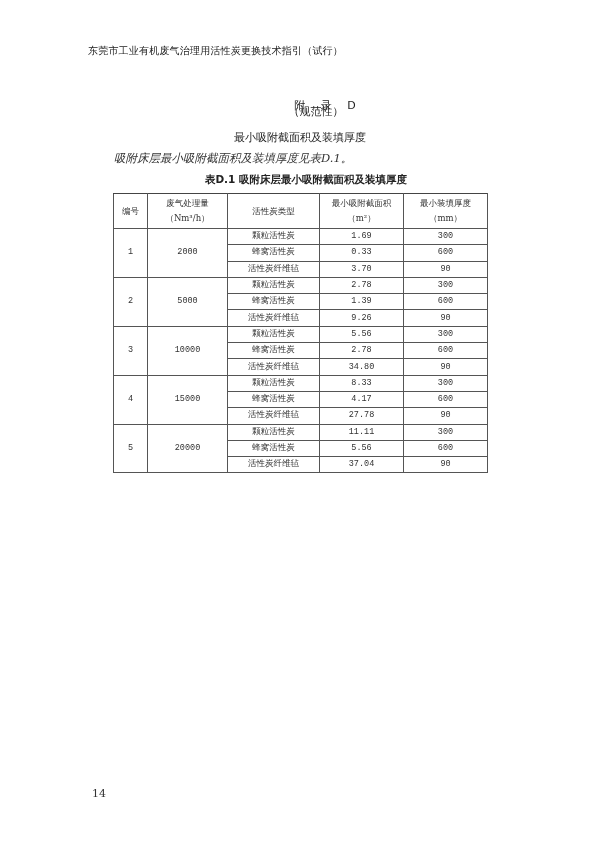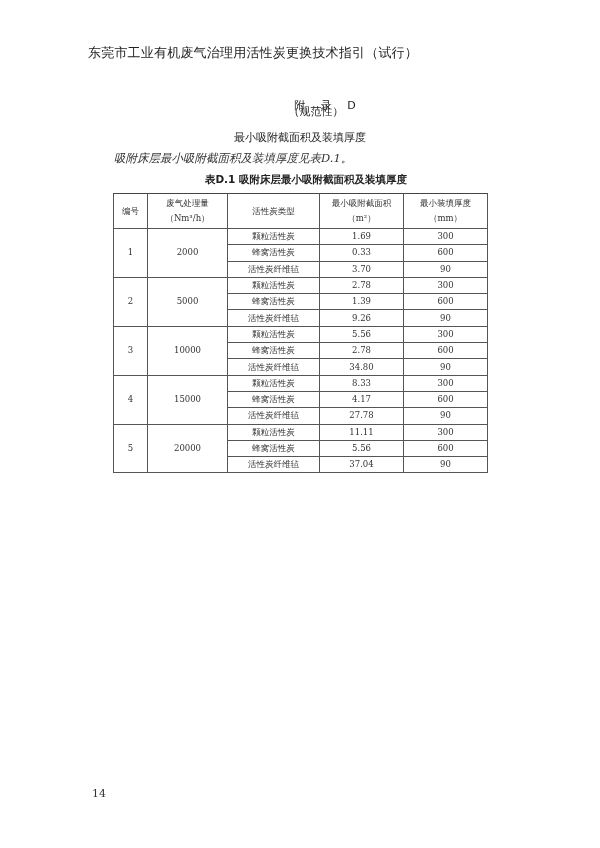--- a/index.html
+++ b/index.html
@@ -1,32 +1,32 @@
 <!DOCTYPE html>
 <html><head>
   <meta charset="utf-8">
   <style>
     html, body { margin: 0; padding: 0; background: #ffffff; }
     body { width: 600px; height: 848px; position: relative; overflow: hidden;
            font-family: "DejaVu Serif", "Liberation Serif", serif; color: #222; }
-    .running-header { position: absolute; left: 88px; top: 44px; font-size: 13px;
+    .running-header { position: absolute; left: 88px; top: 44px; font-size: 10px;
            font-family: "DejaVu Sans", "Liberation Sans", sans-serif; color: #222; letter-spacing: 0.2px; }
     .center-block { position: absolute; left: 0; width: 600px; text-align: center;
            font-family: "DejaVu Sans", "Liberation Sans", sans-serif; font-size: 11px; color: #222; }
     .appendix-title { top: 98px; letter-spacing: 6px; padding-left: 28px; }
     .appendix-type { top: 104px; margin-left: 16px; }
     .appendix-heading { top: 130px; }
     .intro { position: absolute; left: 114px; top: 151px; font-size: 11.5px; color: #333; font-style: italic; }
     .table-caption { position: absolute; left: 0; width: 600px; top: 173px; text-align: center;
            font-family: "DejaVu Sans", "Liberation Sans", sans-serif; font-size: 10.5px; font-weight: bold; color: #222; padding-left: 6px; }
     table.data { position: absolute; left: 113px; top: 193px; width: 374px;
            border-collapse: collapse; font-size: 8.5px; color: #333; table-layout: fixed; }
     table.data td, table.data th { border: 1px solid #555; text-align: center; padding: 0; font-weight: normal; }
     table.data th { height: 34px; line-height: 15px; }
-    table.data td { height: 15.3px; line-height: 15px; }
+    table.data td { height: 15.3px; line-height: 15px; font-family: Liberation Mono, monospace; }
     .outer-top { border-top: 1.5px solid #444 !important; }
     .page-number { position: absolute; left: 92px; top: 787px; font-size: 11px; color: #333; }
   </style>
 </head>
 <body>
 
 <div class="running-header">东莞市工业有机废气治理用活性炭更换技术指引（试行）</div>
 
 <div class="center-block appendix-title">附 录 D</div>
 <div class="center-block appendix-type">（规范性）</div>

